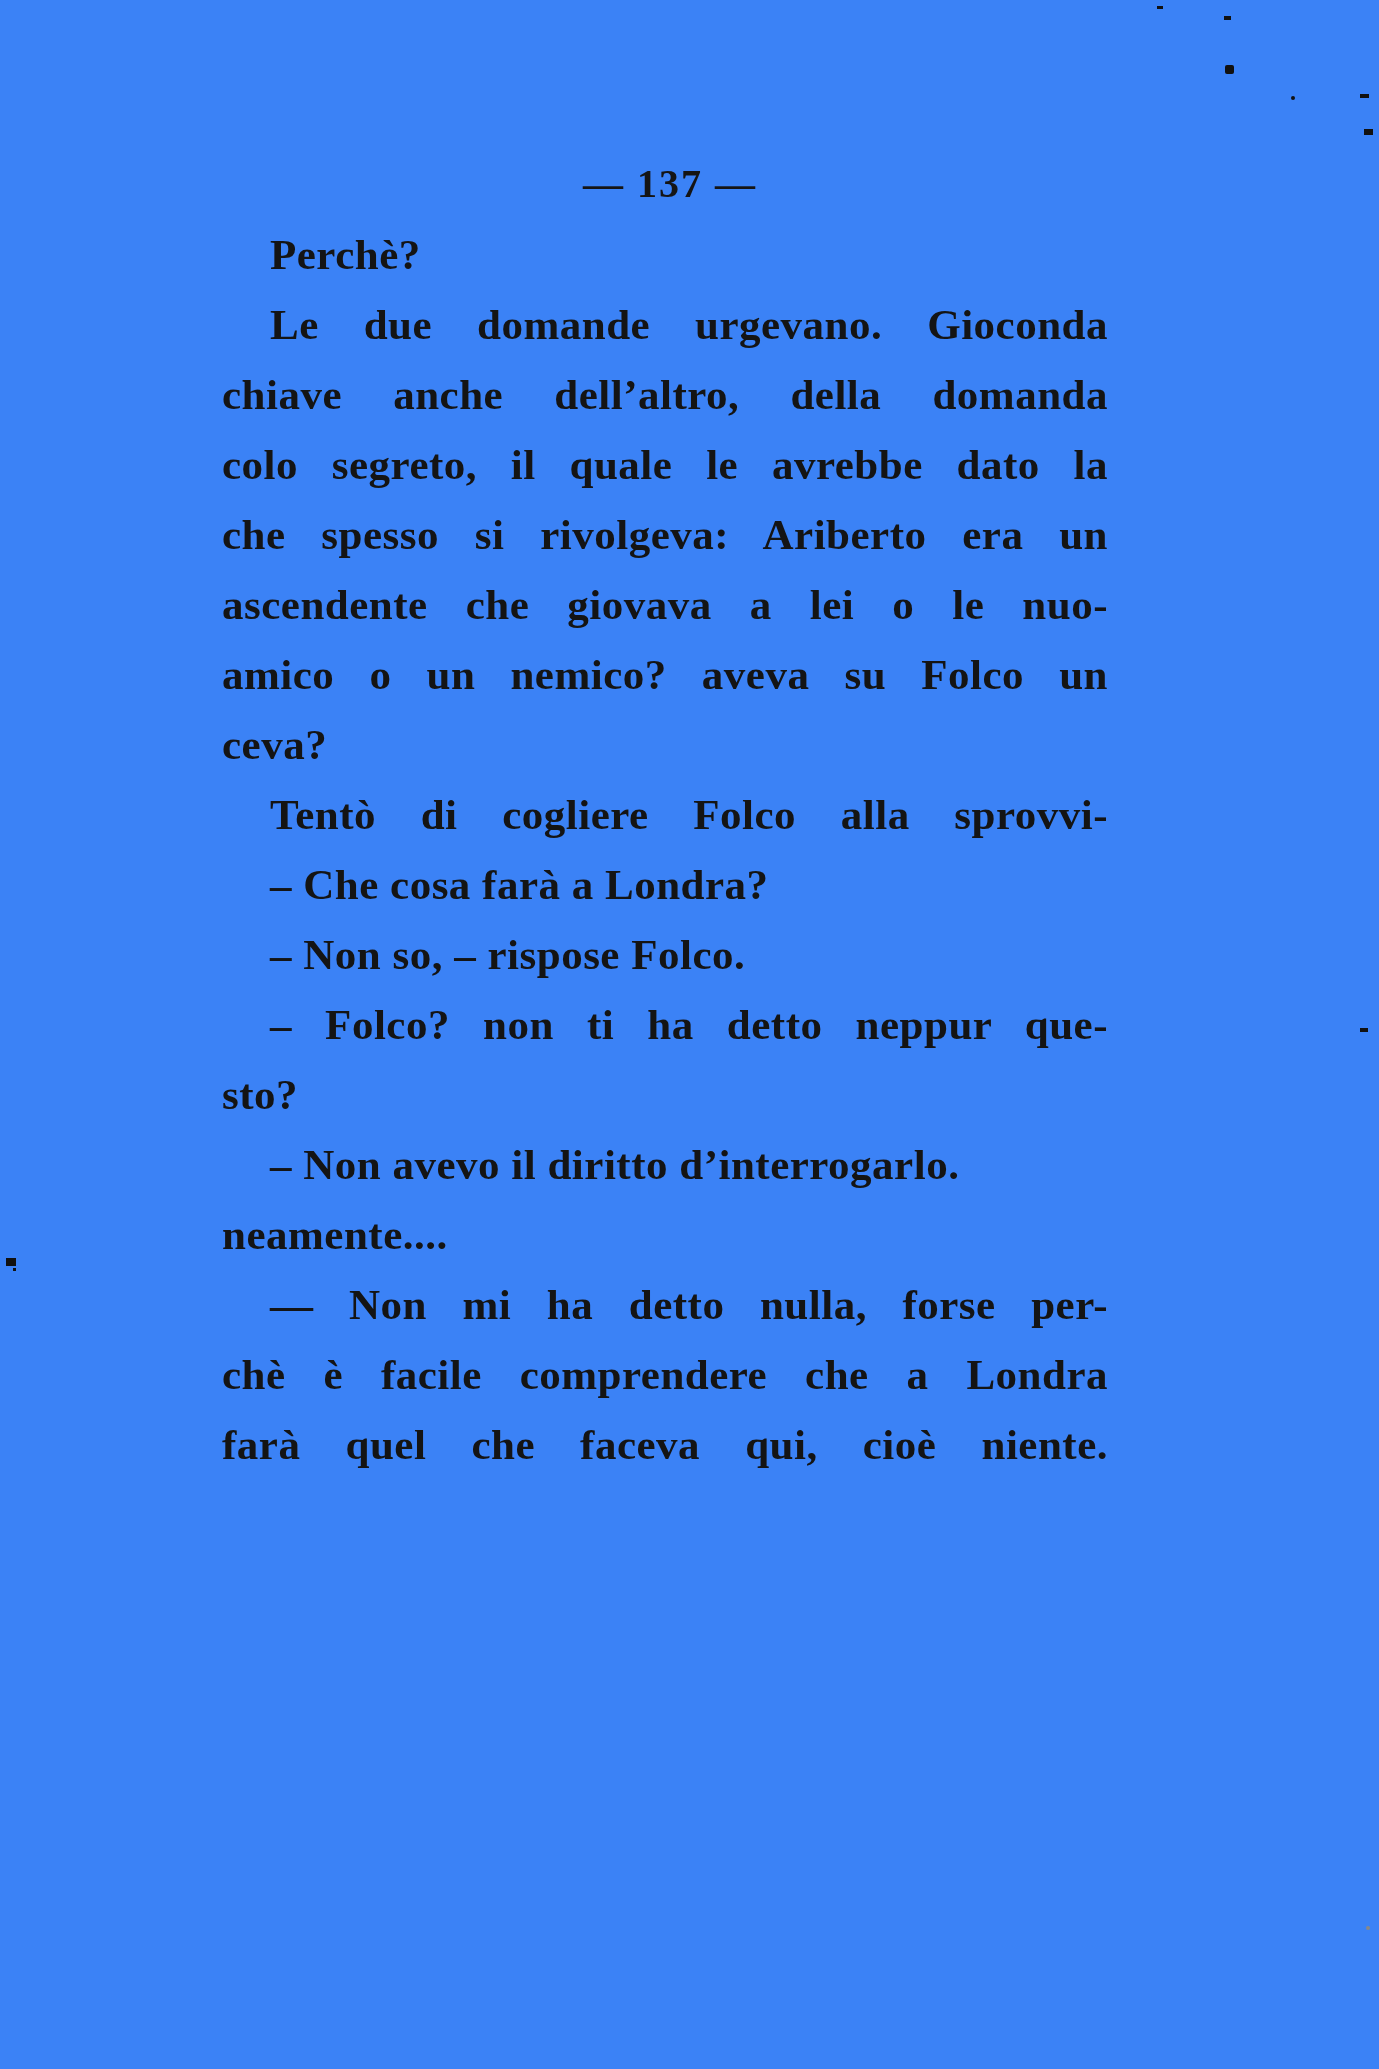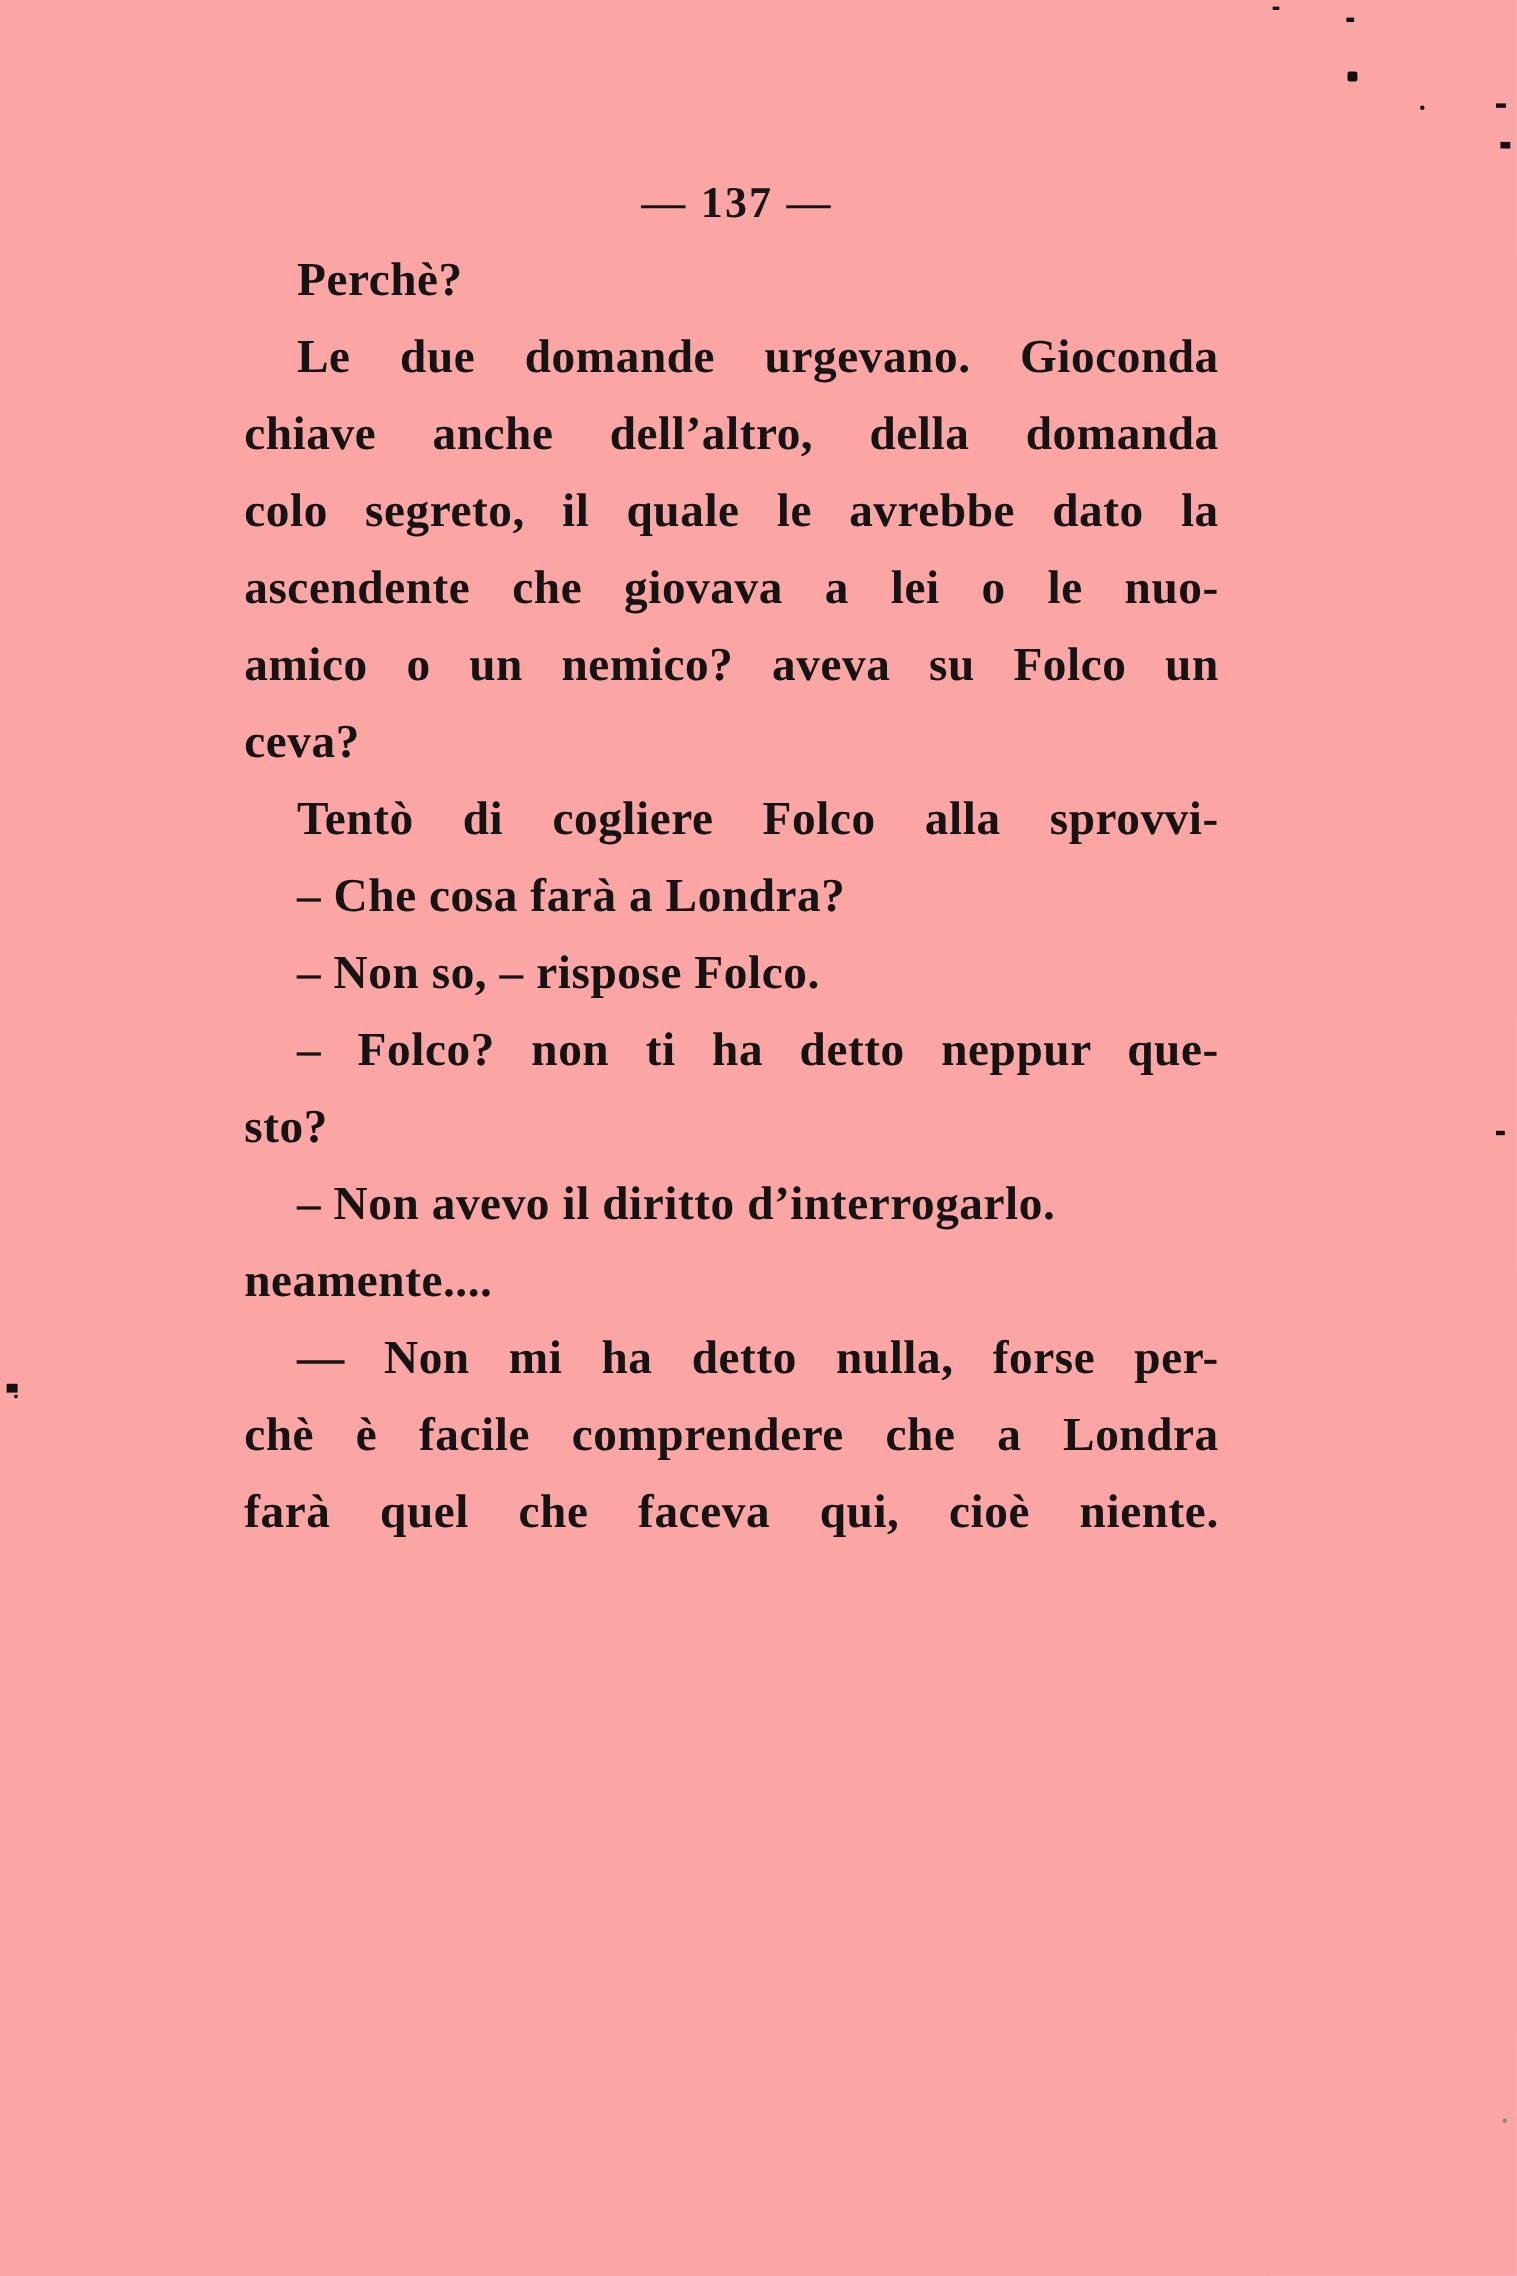--- a/index.html
+++ b/index.html
@@ -4,21 +4,21 @@
 <style>
   html, body {
     margin: 0;
     padding: 0;
     background: #ffffff;
   }
   .page {
     position: relative;
     width: 1379px;
     height: 2069px;
-    background: #fca5a5;
+    background: #3b82f6;
     overflow: hidden;
     font-family: "Liberation Serif", "DejaVu Serif", serif;
     color: #111111;
   }
   .page-header {
     position: absolute;
     top: 158px;
     left: 0;
     width: 1340px;
     height: 52px;
@@ -74,20 +74,21 @@
 
 <div class="page">
 
   <div class="page-header">— 137 —</div>
 
   <div class="text-block">
     <div class="line indent">Perchè?</div>
     <div class="line indent justify">Le due domande urgevano. Gioconda</div>
     <div class="line justify">chiave anche dell’altro, della domanda</div>
     <div class="line justify">colo segreto, il quale le avrebbe dato la</div>
+    <div class="line justify">che spesso si rivolgeva: Ariberto era un</div>
     <div class="line justify">ascendente che giovava a lei o le nuo-</div>
     <div class="line justify">amico o un nemico? aveva su Folco un</div>
     <div class="line">ceva?</div>
     <div class="line indent justify">Tentò di cogliere Folco alla sprovvi-</div>
     <div class="line indent">– Che cosa farà a Londra?</div>
     <div class="line indent">– Non so, – rispose Folco.</div>
     <div class="line indent justify">– Folco? non ti ha detto neppur que-</div>
     <div class="line">sto?</div>
     <div class="line indent">– Non avevo il diritto d’interrogarlo.</div>
     <div class="line">neamente....</div>

